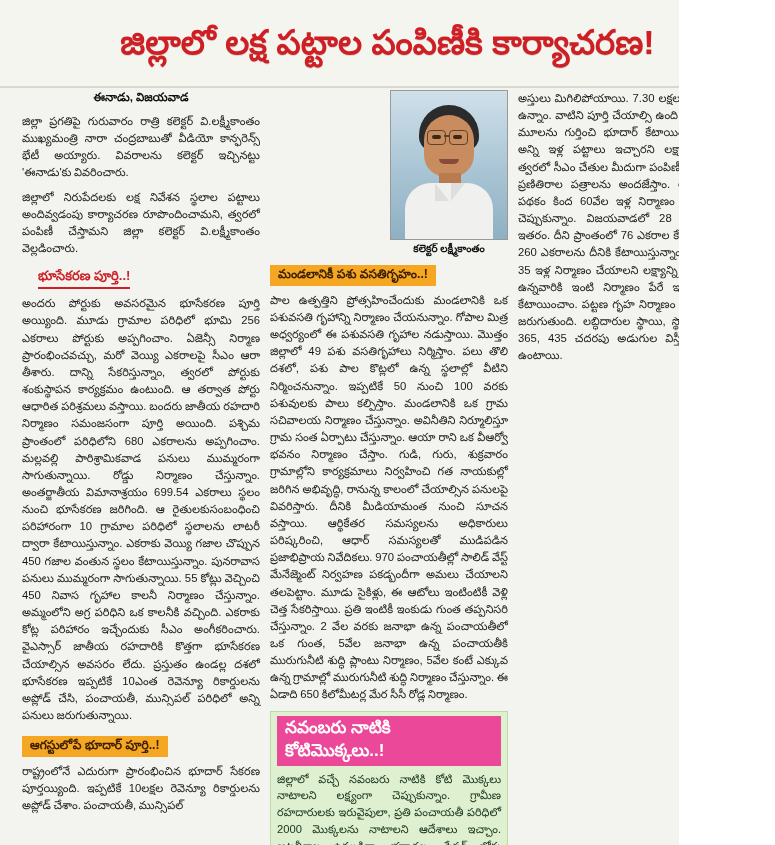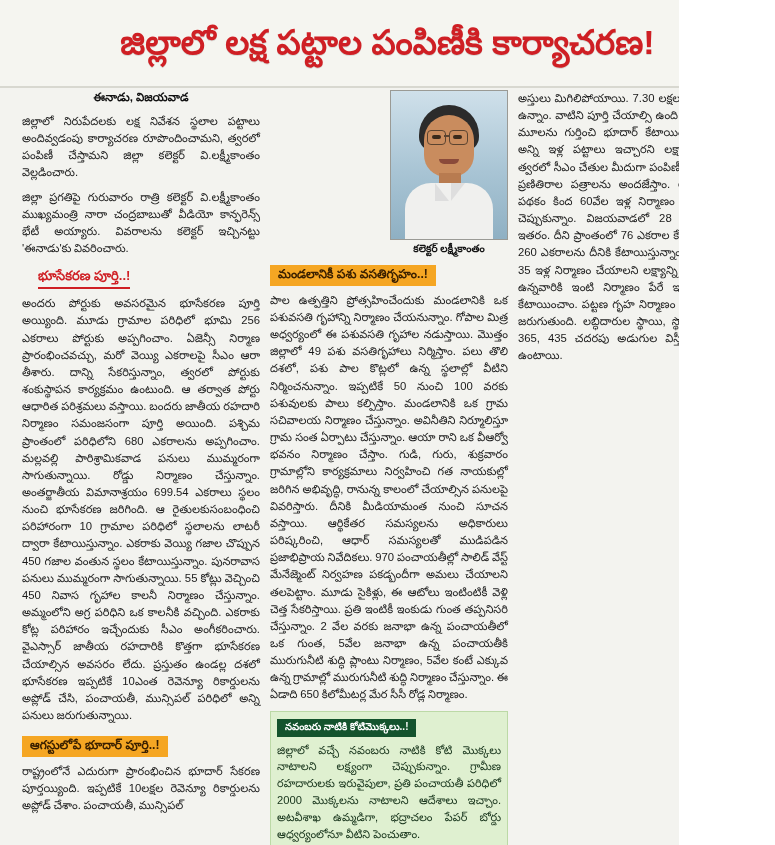--- a/index.html
+++ b/index.html
@@ -177,24 +177,24 @@
     padding-bottom: 1px;
   }
   .sub-green-box {
     background: #dff0d0;
     border: 1px solid #bcd9a6;
     padding: 4px 6px 6px 6px;
     margin: 4px 0 7px 0;
   }
   .sub-green-title {
     display: inline-block;
-    background: #14532d;
+    background: #ec4899;
     color: #ffffff;
     font-weight: bold;
-    font-size: 10px;
+    font-size: 17px;
     padding: 2px 8px;
     margin-bottom: 5px;
   }
   .green-para {
     font-size: 11.2px;
     line-height: 1.5;
     color: #16331a;
     text-align: justify;
     margin: 0 0 6px 0;
   }
@@ -218,22 +218,22 @@
     <div class="headline">జిల్లాలో లక్ష పట్టాల పంపిణీకి కార్యాచరణ!</div>
   </div>
 
   <div class="body-area">
 
     <div class="col left">
 
       <div class="dateline">ఈనాడు, విజయవాడ</div>
 
       <div class="clearfix">
+        <p class="para">జిల్లా ప్రగతిపై గురువారం రాత్రి కలెక్టర్ వి.లక్ష్మీకాంతం ముఖ్యమంత్రి నారా చంద్రబాబుతో వీడియో కాన్ఫరెన్స్ భేటీ అయ్యారు. వివరాలను కలెక్టర్ ఇచ్చినట్టు 'ఈనాడు'కు వివరించారు.</p>
         <p class="para">జిల్లాలో నిరుపేదలకు లక్ష నివేశన స్థలాల పట్టాలు అందివ్వడంపు కార్యాచరణ రూపొందించామని, త్వరలో పంపిణీ చేస్తామని జిల్లా కలెక్టర్ వి.లక్ష్మీకాంతం వెల్లడించారు.</p>
-        <p class="para">జిల్లా ప్రగతిపై గురువారం రాత్రి కలెక్టర్ వి.లక్ష్మీకాంతం ముఖ్యమంత్రి నారా చంద్రబాబుతో వీడియో కాన్ఫరెన్స్ భేటీ అయ్యారు. వివరాలను కలెక్టర్ ఇచ్చినట్టు 'ఈనాడు'కు వివరించారు.</p>
       </div>
 
       <div class="sub-red">భూసేకరణ పూర్తి..!</div>
       <p class="para">అందరు పోర్టుకు అవసరమైన భూసేకరణ పూర్తి అయ్యింది. మూడు గ్రామాల పరిధిలో భూమి 256 ఎకరాలు పోర్టుకు అప్పగించాం. ఏజెన్సీ నిర్మాణ ప్రారంభించవచ్చు, మరో వెయ్యి ఎకరాలపై సీఎం ఆరా తీశారు. దాన్ని సేకరిస్తున్నాం, త్వరలో పోర్టుకు శంకుస్థాపన కార్యక్రమం ఉంటుంది. ఆ తర్వాత పోర్టు ఆధారిత పరిశ్రమలు వస్తాయి. బందరు జాతీయ రహదారి నిర్మాణం సమంజసంగా పూర్తి అయింది. పశ్చిమ ప్రాంతంలో పరిధిలోని 680 ఎకరాలను అప్పగించాం. మల్లవల్లి పారిశ్రామికవాడ పనులు ముమ్మరంగా సాగుతున్నాయి. రోడ్డు నిర్మాణం చేస్తున్నాం. అంతర్జాతీయ విమానాశ్రయం 699.54 ఎకరాలు స్థలం నుంచి భూసేకరణ జరిగింది. ఆ రైతులకుసంబంధించి పరిహారంగా 10 గ్రామాల పరిధిలో స్థలాలను లాటరీ ద్వారా కేటాయిస్తున్నాం. ఎకరాకు వెయ్యి గజాల చొప్పున 450 గజాల వంతున స్థలం కేటాయిస్తున్నాం. పునరావాస పనులు ముమ్మరంగా సాగుతున్నాయి. 55 కోట్లు వెచ్చించి 450 నివాస గృహాల కాలనీ నిర్మాణం చేస్తున్నాం. అమ్మంలోని అగ్ర పరిధిని ఒక కాలనీకి వచ్చింది. ఎకరాకు కోట్ల పరిహారం ఇచ్చేందుకు సీఎం అంగీకరించారు. వైఎస్సార్ జాతీయ రహదారికి కొత్తగా భూసేకరణ చేయాల్సిన అవసరం లేదు. ప్రస్తుతం ఉండల్ల దశలో భూసేకరణ ఇప్పటికే 10ఎంత రెవెన్యూ రికార్డులను అప్లోడ్ చేసి, పంచాయతీ, మున్సిపల్ పరిధిలో అన్ని పనులు జరుగుతున్నాయి.</p>
 
       <div class="sub-orange">ఆగస్టులోపే భూదార్ పూర్తి..!</div>
       <p class="para">రాష్ట్రంలోనే ఎదురుగా ప్రారంభించిన భూదార్ సేకరణ పూర్తయ్యింది. ఇప్పటికే 10లక్షల రెవెన్యూ రికార్డులను అప్లోడ్ చేశాం. పంచాయతీ, మున్సిపల్</p>
     </div>
 
     <div class="col mid">

